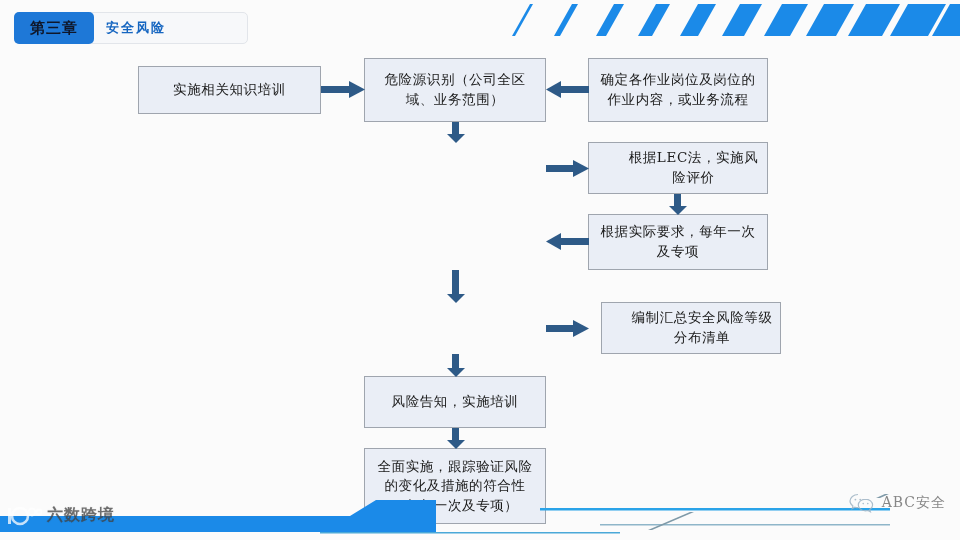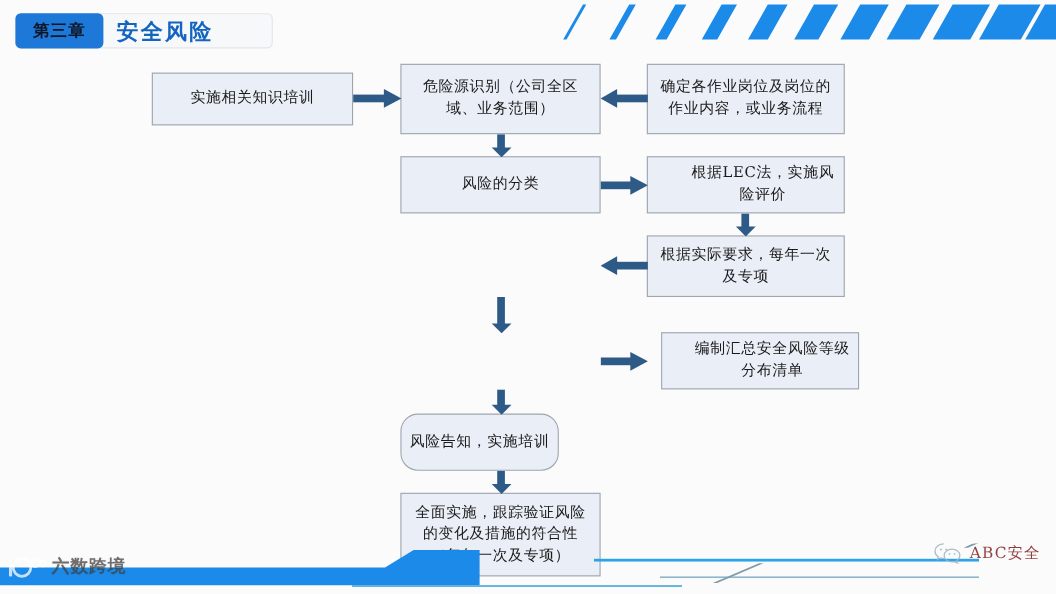--- a/index.html
+++ b/index.html
@@ -56,21 +56,21 @@
     box-sizing: border-box;
   }
   .title-text {
     position: absolute;
     left: 106px;
     top: 12px;
     height: 32px;
     display: flex;
     align-items: center;
     color: #1565c0;
-    font-size: 20px;
+    font-size: 13px;
     font-weight: bold;
     letter-spacing: 2px;
   }
 
   
   .stripes {
     position: absolute;
     right: 0;
     top: 0;
     width: 470px;
@@ -118,21 +118,21 @@
     letter-spacing: 1px;
     text-shadow: 0 0 2px rgba(0,0,0,.12);
   }
   .wm-right {
     position: absolute;
     right: 14px;
     bottom: 26px;
     display: flex;
     align-items: center;
     gap: 7px;
-    color: #7f1d1d;
+    color: #737373;
     font-size: 14px;
     letter-spacing: 1px;
     opacity: 0.85;
     font-family: "DejaVu Serif", "Liberation Serif", serif;
   }
 </style>
 </head>
 <body>
 
 <div id="slide">
@@ -169,39 +169,36 @@
   </div>
 
   <div class="box" style="left:364px; top:58px; width:182px; height:64px;">
     <span>危险源识别（公司全区域、业务范围）</span>
   </div>
 
   <div class="box" style="left:588px; top:58px; width:180px; height:64px;">
     <span>确定各作业岗位及岗位的作业内容，或业务流程</span>
   </div>
 
-  <div class="box" style="left:364px; top:142px; width:182px; height:52px;">
-    <span>风险的分类</span>
-  </div>
 
   <div class="box" style="left:588px; top:142px; width:180px; height:52px;padding-left:37px;">
     <span>根据LEC法，实施风险评价</span>
   </div>
 
 
   <div class="box" style="left:588px; top:214px; width:180px; height:56px;">
     <span>根据实际要求，每年一次及专项</span>
   </div>
 
 
   <div class="box" style="left:601px; top:302px; width:180px; height:52px;padding-left:28px;">
     <span>编制汇总安全风险等级分布清单</span>
   </div>
 
-  <div class="box" style="left:364px; top:376px; width:144px; height:52px;border-radius:16px;">
+  <div class="box" style="left:364px; top:376px; width:182px; height:52px;">
     <span>风险告知，实施培训</span>
   </div>
 
   <div class="box" style="left:364px; top:448px; width:182px; height:76px;">
     <span>全面实施，跟踪验证风险的变化及措施的符合性（每年一次及专项）</span>
   </div>
 
   <div class="arrow" style="left:321px; top:80px;">
     <svg width="44" height="20" viewBox="0 0 44 20">
         <g fill="#2e5a87">

